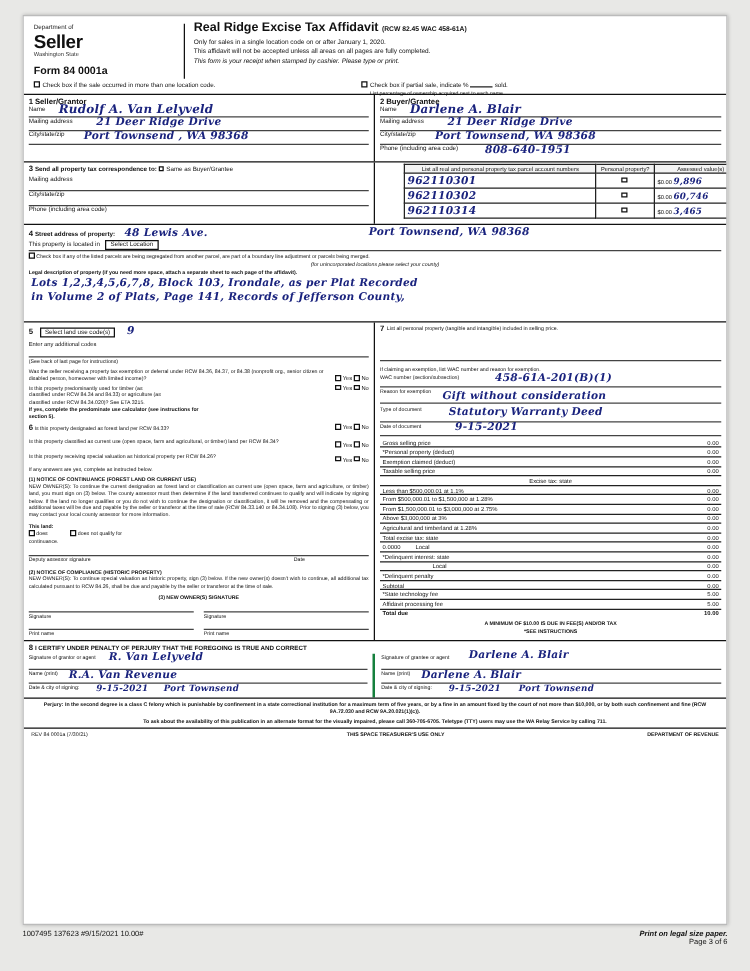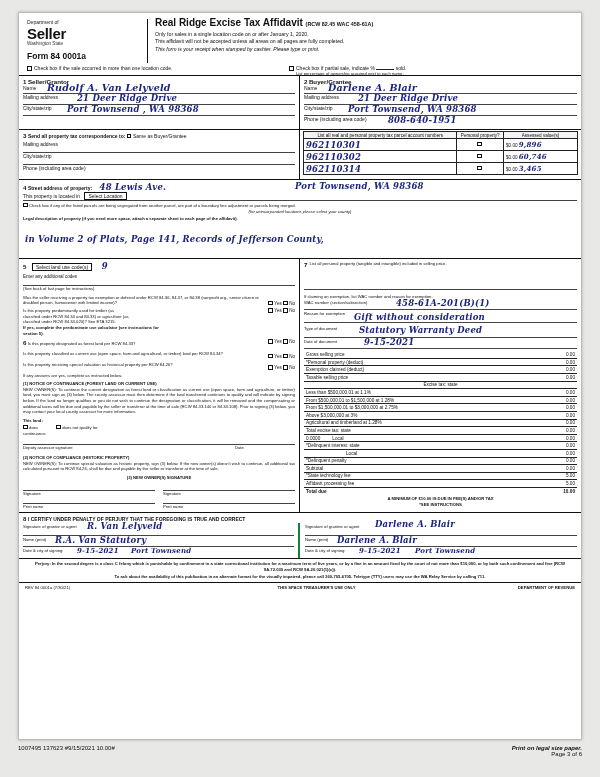--- a/index.html
+++ b/index.html
@@ -53,21 +53,21 @@
   .row2 { display:flex; }
   .col { padding:2px 4px 2px 4px; position:relative; }
   .colL { width:50%; border-right:1px solid #111; }
   .colR { width:50%; }
   .lbl { font-size:5px; }
   .fieldline { border-bottom:0.6px solid #444; height:9px; position:relative; }
   .small { font-size:4.6px; }
   .tiny { font-size:4.2px; line-height:1.35; }
   .mini { font-size:4.6px; line-height:1.4; }
   .yn { font-size:4.6px; white-space:nowrap; }
-  table.vals { width:100%; border-collapse:collapse; font-size:4.6px; }
+  table.vals { width:100%; border-collapse:collapse; font-size:4.6px;margin-left:20px; }
   table.vals td { border:0.6px solid #222; padding:0.5px 2px; }
   .grayhdr { background:#f3f3f3; }
   .linerow { display:flex; justify-content:space-between; font-size:4.7px; border-bottom:0.6px solid #222; padding:0.8px 2px; }
   .linerow .amt { font-family:"Liberation Sans", sans-serif; }
   .pagefoot { position:absolute; left:18px; top:745px; width:564px; font-size:6px; display:flex; justify-content:space-between; color:#111; }
   .pagefoot .right { text-align:right; font-style:italic; font-weight:bold; font-size:6px; }
   .ovl { position:absolute; }
   .chkbox { display:inline-block; width:4.6px; height:4.6px; border:0.7px solid #111; vertical-align:-0.3px; margin-right:1.5px;}
   .selbox { display:inline-block; border:0.8px solid #111; padding:0 3px; font-size:5px; background:#fff; }
 </style>
@@ -200,20 +200,21 @@
     <div style="position:relative; border-bottom:0.6px solid #444; height:9px;">
       <span class="lbl">This property is located in</span>
       <span class="selbox" style="margin-left:3px;">Select Location</span>
     </div>
     <div style="position:relative; margin-top:1px;">
       <span class="chkbox"></span><span class="tiny">Check box if any of the listed parcels are being segregated from another parcel, are part of a boundary line adjustment or parcels being merged.</span>
       <div class="tiny" style="text-align:center; font-style:italic; margin-top:0.5px;">(for unincorporated locations please select your county)</div>
     </div>
     <div class="tiny" style="font-weight:bold; margin-top:1px;">Legal description of property (if you need more space, attach a separate sheet to each page of the affidavit).</div>
     <div style="height:33px; position:relative; margin-top:1px;">
+      <div class="hand md" style="position:absolute; top:0; left:2px;">Lots 1,2,3,4,5,6,7,8, Block 103, Irondale, as per Plat Recorded</div>
       <div class="hand md" style="position:absolute; top:11px; left:2px;">in Volume 2 of Plats, Page 141, Records of Jefferson County,</div>
     </div>
   </div>
 
   <div class="sec row2">
 
     <div class="col colL" style="padding:2px 4px 2px 4px;">
       <div>
         <span class="num">5</span>
         <span class="selbox" style="margin-left:4px;">Select land use code(s)</span>
@@ -416,21 +417,21 @@
       <span class="lbl" style="font-weight:bold;">I CERTIFY UNDER PENALTY OF PERJURY THAT THE FOREGOING IS TRUE AND CORRECT</span>
     </div>
     <div style="display:flex; margin-top:1px;">
       <div style="width:50%; padding-right:4px; border-right:2px solid #15803d;">
         <div style="position:relative; height:13px; border-bottom:0.6px solid #444;">
           <span class="tiny">Signature of grantor or agent</span>
           <span class="hand md ovl" style="left:64px; top:-2px;">R. Van Lelyveld</span>
         </div>
         <div style="position:relative; height:11px; border-bottom:0.6px solid #444;">
           <span class="tiny">Name (print)</span>
-          <span class="hand md ovl" style="left:32px; top:-1px;">R.A. Van Statutory</span>
+          <span class="hand md ovl" style="left:32px; top:-1px;">R.A. Van Revenue</span>
         </div>
         <div style="position:relative; height:11px;">
           <span class="tiny">Date &amp; city of signing:</span>
           <span class="hand sm ovl" style="left:54px; top:-1px;">9-15-2021</span>
           <span class="hand sm ovl" style="left:108px; top:-1px;">Port Townsend</span>
         </div>
       </div>
       <div style="width:50%; padding-left:5px;">
         <div style="position:relative; height:13px; border-bottom:0.6px solid #444;">
           <span class="tiny">Signature of grantee or agent</span>

